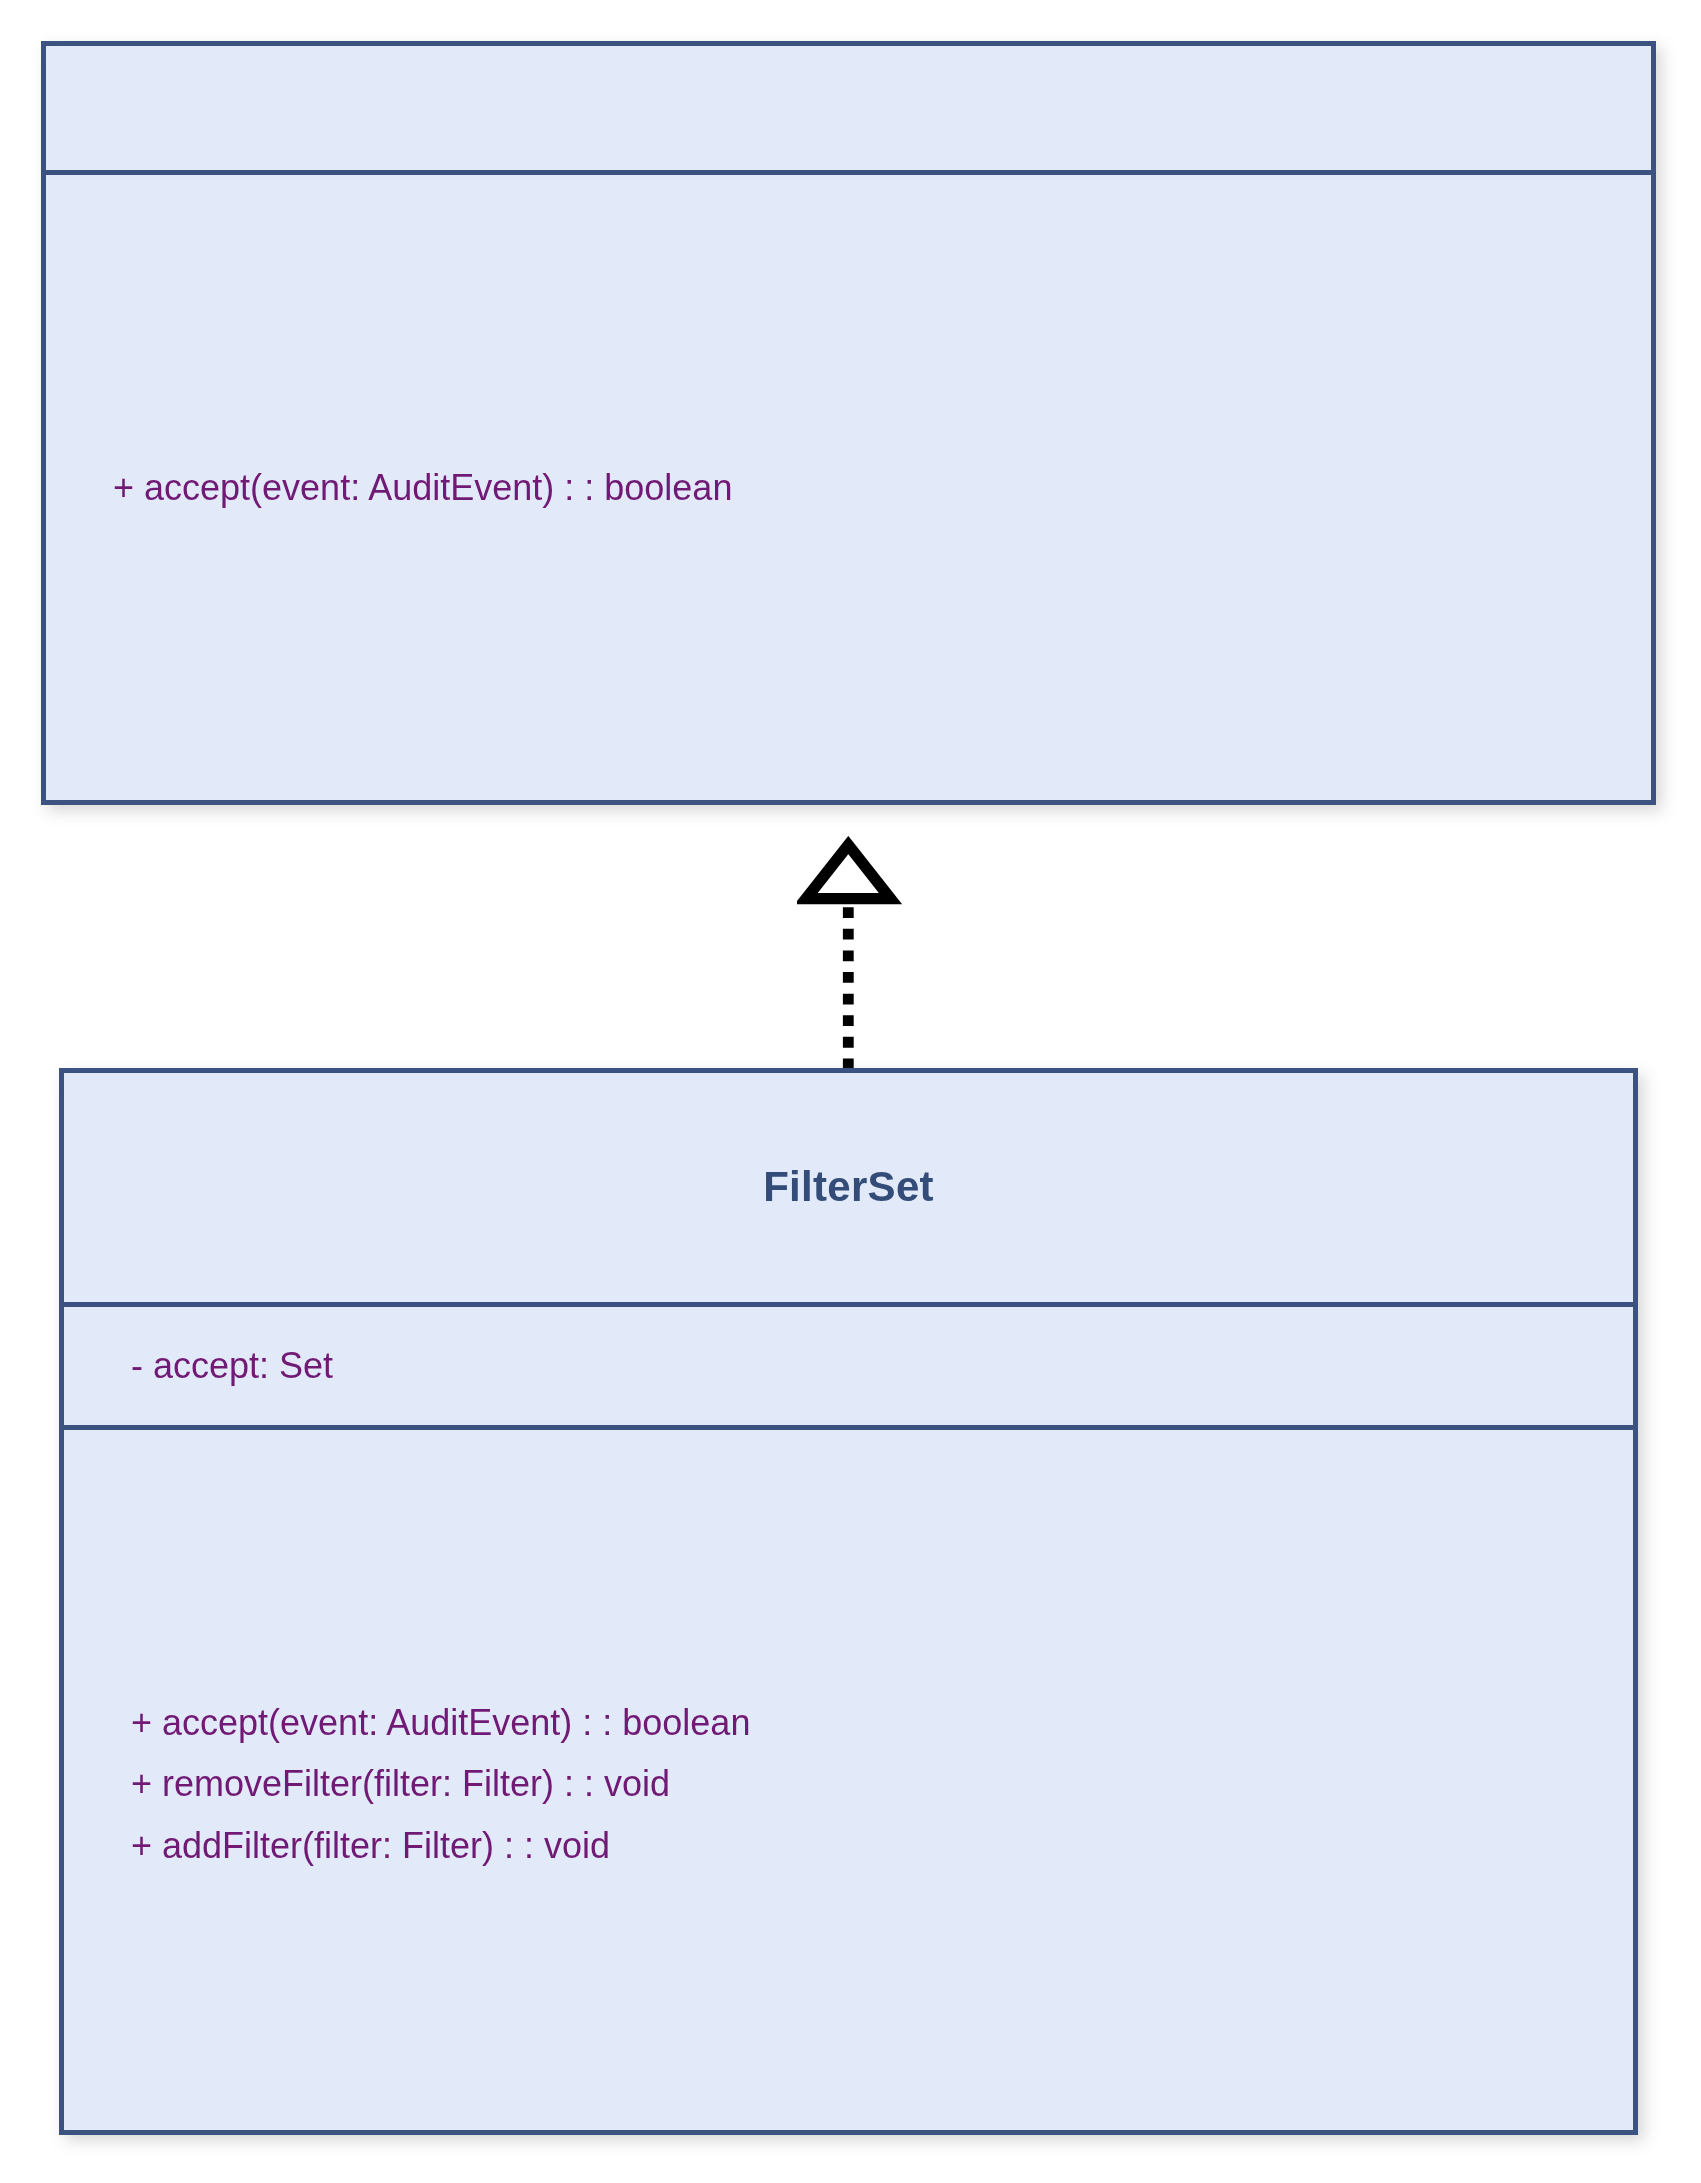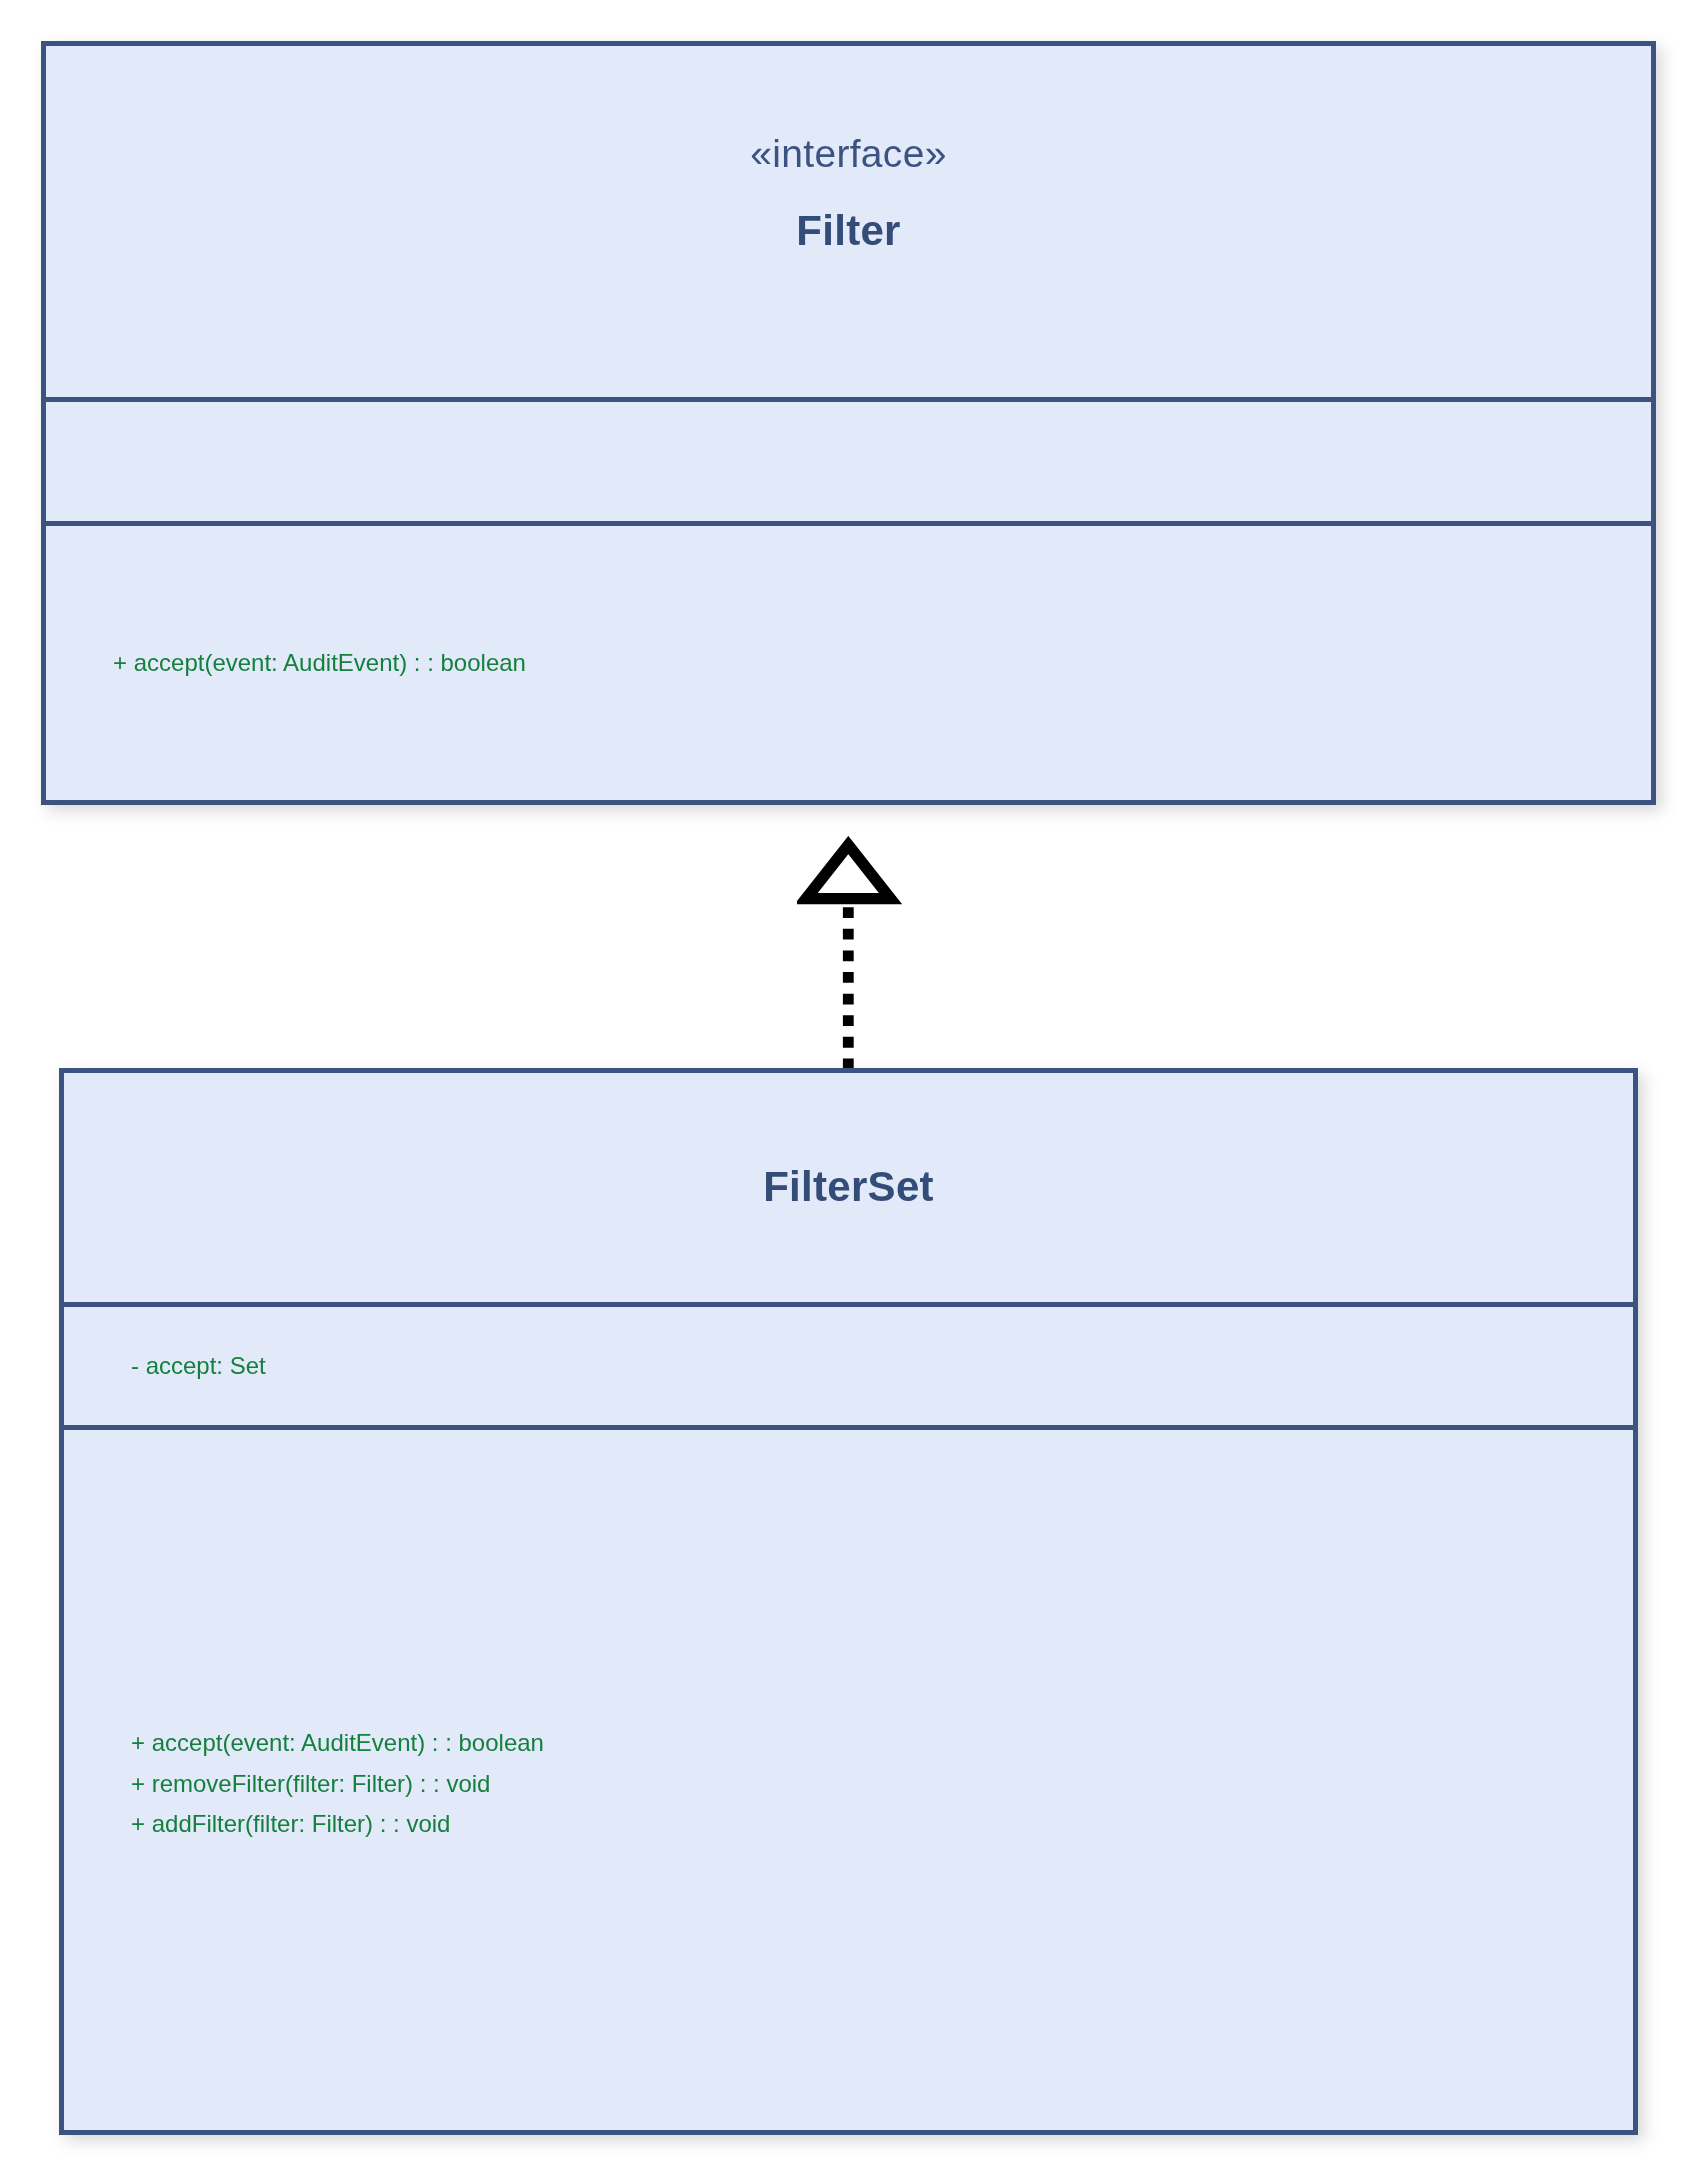--- a/index.html
+++ b/index.html
@@ -62,22 +62,22 @@
     letter-spacing: 0.3px;
   }
 
   
   .compartment.members {
     padding-left: 67px;
     padding-right: 23px;
   }
 
   .member {
-    color: #15803d;
-    font-size: 24px;
+    color: #701a75;
+    font-size: 36px;
     font-weight: 400;
     line-height: 1.70;
     white-space: nowrap;
   }
 
   .compartment.empty {
     min-height: 0;
   }
 
   
@@ -114,24 +114,20 @@
     pointer-events: none;
   }
 </style>
 </head>
 <body>
 
 <div id="canvas">
 
   <div class="uml-class" id="filter-class">
 
-    <div class="compartment header">
-      <div class="stereotype">«interface»</div>
-      <div class="class-name">Filter</div>
-    </div>
 
     <div class="compartment members attributes empty"></div>
 
     <div class="compartment members operations">
       <div class="member">+ accept(event: AuditEvent) : : boolean</div>
     </div>
 
   </div>
 
   <svg id="realization" viewBox="0 0 186 420">

